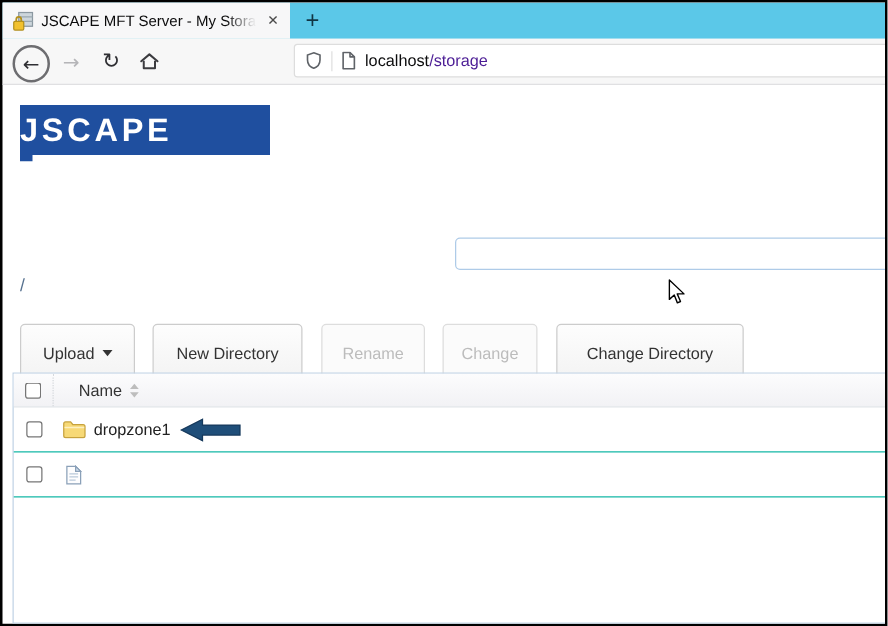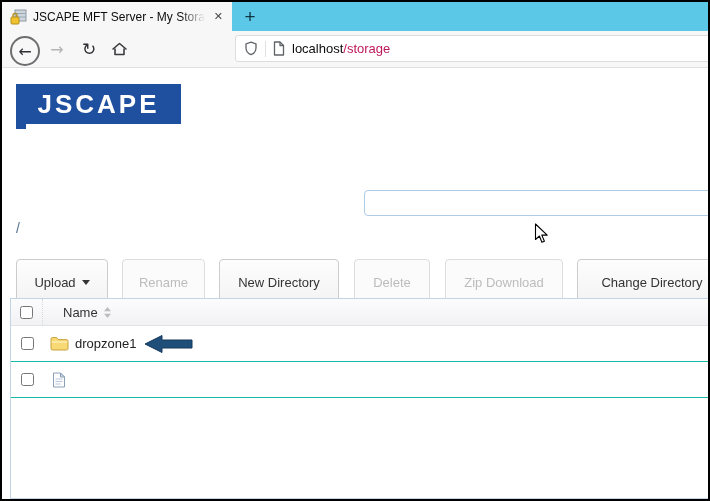--- a/index.html
+++ b/index.html
@@ -21,24 +21,24 @@
   .navbtn{position:absolute;top:5px;width:26px;height:26px;display:flex;align-items:center;justify-content:center;
     font-family:"DejaVu Sans", sans-serif;font-size:16px;color:#2f2f33;border-radius:50%;}
   .navbtn.back{left:8px;border:2px solid #6d6d70;}
   .navbtn.fwd{left:42px;color:#b5b5b8;}
   .navbtn.reload{left:74px;font-size:17px;}
   .navbtn.home{left:104px;}
   .urlbar{position:absolute;left:233px;top:4px;height:27px;right:-8px;background:#fff;border:1px solid #ddd;
     border-radius:3px;display:flex;align-items:center;padding-left:8px;gap:7px;box-sizing:border-box;}
   .url-divider{width:1px;height:16px;background:#e0e0e0;}
   .url-text{font-size:13px;color:#0c0c0d;}
-  .url-path{color:#be185d;}
+  .url-path{color:#4c1d95;}
   
-  .logo{position:absolute;left:14px;top:82px;width:165px;height:40px;background:#1f4f9f;
-    display:flex;align-items:center;justify-content:center;}
+  .logo{position:absolute;left:14px;top:82px;width:200px;height:40px;background:#1f4f9f;
+    display:flex;align-items:center;justify-content:flex-start;}
   .logo span{color:#fff;font-size:26px;font-weight:800;letter-spacing:3px;line-height:1;
     font-family:"Liberation Sans", sans-serif;}
   .logo::after{content:"";position:absolute;left:0;bottom:-5px;width:10px;height:5px;background:#1f4f9f;}
   .search{position:absolute;left:362px;top:188px;width:356px;height:26px;border:1px solid #aecbe8;
     border-radius:4px;box-sizing:border-box;outline:none;font-size:13px;padding:0 8px;
     font-family:"Liberation Sans", sans-serif;}
   .path{position:absolute;left:14px;top:218px;font-size:14px;color:#56718f;}
   .cursor{position:absolute;left:532px;top:221px;}
   .btnrow{position:absolute;left:14px;top:257px;display:flex;}
   .btn{height:46px;border:1px solid #ccc;border-radius:4px;background:linear-gradient(#fdfdfd,#f3f3f3);
@@ -118,24 +118,23 @@
 
   <svg class="cursor" width="15" height="21" viewBox="0 0 15 21">
     <path d="M1.5 1 L1.5 16.5 L5.4 13 L7.9 19.3 L10.4 18.2 L7.8 12.1 L13.2 12.1 Z" fill="#fff" stroke="#000" stroke-width="1.1" stroke-linejoin="round"></path>
   </svg>
 
   <div class="btnrow">
     <button class="btn upload">
       <span>Upload</span>
       <span class="caret"></span>
     </button>
+    <button class="btn newdir">New Directory</button>
     <button class="btn rename disabled" disabled="">Rename</button>
-    <button class="btn newdir">New Directory</button>
-    <button class="btn delete disabled" disabled="">Delete</button>
-    <button class="btn zip disabled" disabled="">Zip Download</button>
+    <button class="btn delete disabled" disabled="">Change</button>
     <button class="btn chdir">Change Directory</button>
   </div>
 
   <div class="ftable">
     <div class="thead">
       <span class="cb-cell">
         <input type="checkbox" class="cb" style="">
       </span>
       <span class="name-head">
         <span>Name</span>

